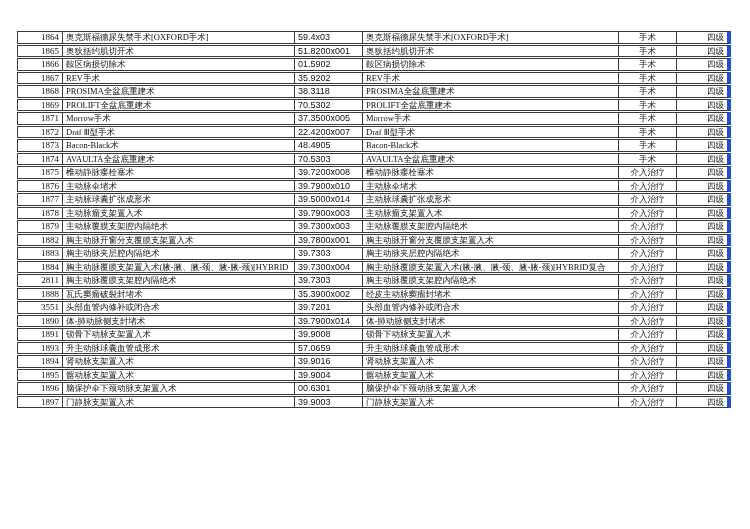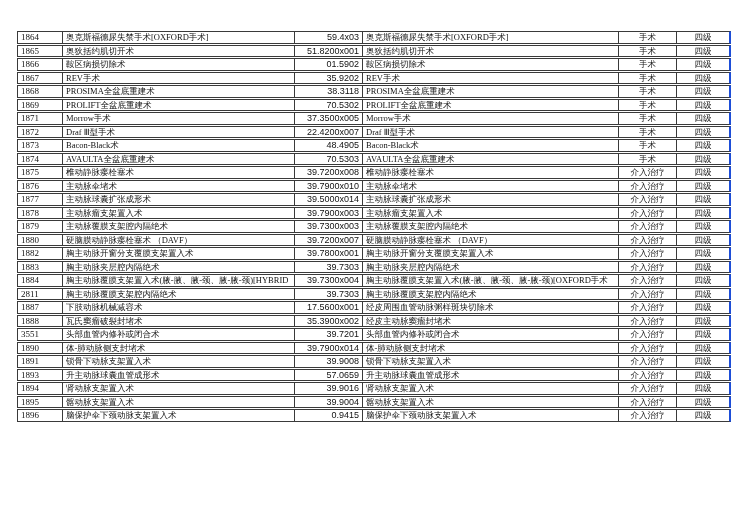--- a/index.html
+++ b/index.html
@@ -34,36 +34,37 @@
     border-left: 1px solid #3a3a3a;
     height: 10.5px;
     line-height: 10.5px;
     padding: 0 3px;
     overflow: hidden;
     white-space: nowrap;
     color: #111111;
     vertical-align: middle;
   }
   table.proc td:last-child {
-    border-right: 2px solid #1d4ed8;
+    border-right: 4px solid #1d4ed8;
+    text-align: right;
   }
   .c-num {
     font-family: "Liberation Serif", serif;
     font-size: 9px;
-    text-align: left;
+    text-align: right;
   }
   .c-name {
     font-family: "Liberation Serif", serif;
     font-size: 8.5px;
     text-align: left;
   }
   .c-code {
     font-family: "Liberation Sans", sans-serif;
     font-size: 9px;
-    text-align: right;
+    text-align: left;
   }
   .c-cat, .c-lvl {
     font-family: "Liberation Serif", serif;
     font-size: 8.5px;
     text-align: center;
   }
 </style>
 </head>
 <body>
 
@@ -193,68 +194,52 @@
           </tr>
           <tr>
             <td class="c-num">1879</td>
             <td class="c-name">主动脉覆膜支架腔内隔绝术</td>
             <td class="c-code">39.7300x003</td>
             <td class="c-name">主动脉覆膜支架腔内隔绝术</td>
             <td class="c-cat">介入治疗</td>
             <td class="c-lvl">四级</td>
           </tr>
           <tr>
-            <td class="c-num">1880</td>
-            <td class="c-name">硬脑膜动静脉瘘栓塞术 （DAVF）</td>
-            <td class="c-code">39.7200x007</td>
-            <td class="c-name">硬脑膜动静脉瘘栓塞术 （DAVF）</td>
-            <td class="c-cat">介入治疗</td>
-            <td class="c-lvl">四级</td>
-          </tr>
-          <tr>
             <td class="c-num">1882</td>
             <td class="c-name">胸主动脉开窗分支覆膜支架置入术</td>
             <td class="c-code">39.7800x001</td>
             <td class="c-name">胸主动脉开窗分支覆膜支架置入术</td>
             <td class="c-cat">介入治疗</td>
             <td class="c-lvl">四级</td>
           </tr>
           <tr>
             <td class="c-num">1883</td>
             <td class="c-name">胸主动脉夹层腔内隔绝术</td>
             <td class="c-code">39.7303</td>
             <td class="c-name">胸主动脉夹层腔内隔绝术</td>
             <td class="c-cat">介入治疗</td>
             <td class="c-lvl">四级</td>
           </tr>
           <tr>
             <td class="c-num">1884</td>
             <td class="c-name">胸主动脉覆膜支架置入术(腋-腋、腋-颈、腋-腋-颈)[HYBRID</td>
             <td class="c-code">39.7300x004</td>
-            <td class="c-name">胸主动脉覆膜支架置入术(腋-腋、腋-颈、腋-腋-颈)[OXFORD手术</td>
+            <td class="c-name">胸主动脉覆膜支架置入术(腋-腋、腋-颈、腋-腋-颈)[HYBRID复合</td>
             <td class="c-cat">介入治疗</td>
             <td class="c-lvl">四级</td>
           </tr>
           <tr>
             <td class="c-num">2811</td>
             <td class="c-name">胸主动脉覆膜支架腔内隔绝术</td>
             <td class="c-code">39.7303</td>
             <td class="c-name">胸主动脉覆膜支架腔内隔绝术</td>
             <td class="c-cat">介入治疗</td>
             <td class="c-lvl">四级</td>
           </tr>
           <tr>
-            <td class="c-num">1887</td>
-            <td class="c-name">下肢动脉机械减容术</td>
-            <td class="c-code">17.5600x001</td>
-            <td class="c-name">经皮周围血管动脉粥样斑块切除术</td>
-            <td class="c-cat">介入治疗</td>
-            <td class="c-lvl">四级</td>
-          </tr>
-          <tr>
             <td class="c-num">1888</td>
             <td class="c-name">瓦氏窦瘤破裂封堵术</td>
             <td class="c-code">35.3900x002</td>
             <td class="c-name">经皮主动脉窦瘤封堵术</td>
             <td class="c-cat">介入治疗</td>
             <td class="c-lvl">四级</td>
           </tr>
           <tr>
             <td class="c-num">3551</td>
             <td class="c-name">头部血管内修补或闭合术</td>
@@ -299,21 +284,29 @@
             <td class="c-num">1895</td>
             <td class="c-name">髂动脉支架置入术</td>
             <td class="c-code">39.9004</td>
             <td class="c-name">髂动脉支架置入术</td>
             <td class="c-cat">介入治疗</td>
             <td class="c-lvl">四级</td>
           </tr>
           <tr>
             <td class="c-num">1896</td>
             <td class="c-name">脑保护伞下颈动脉支架置入术</td>
-            <td class="c-code">0.9415</td>
+            <td class="c-code">00.6301</td>
             <td class="c-name">脑保护伞下颈动脉支架置入术</td>
+            <td class="c-cat">介入治疗</td>
+            <td class="c-lvl">四级</td>
+          </tr>
+          <tr>
+            <td class="c-num">1897</td>
+            <td class="c-name">门静脉支架置入术</td>
+            <td class="c-code">39.9003</td>
+            <td class="c-name">门静脉支架置入术</td>
             <td class="c-cat">介入治疗</td>
             <td class="c-lvl">四级</td>
           </tr>
         </tbody>
     </table>
   </div>
 </div>
 
 </body></html>

